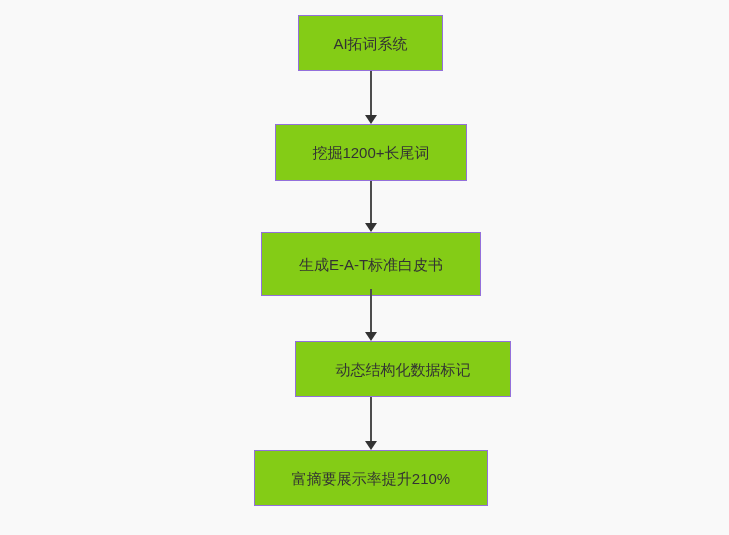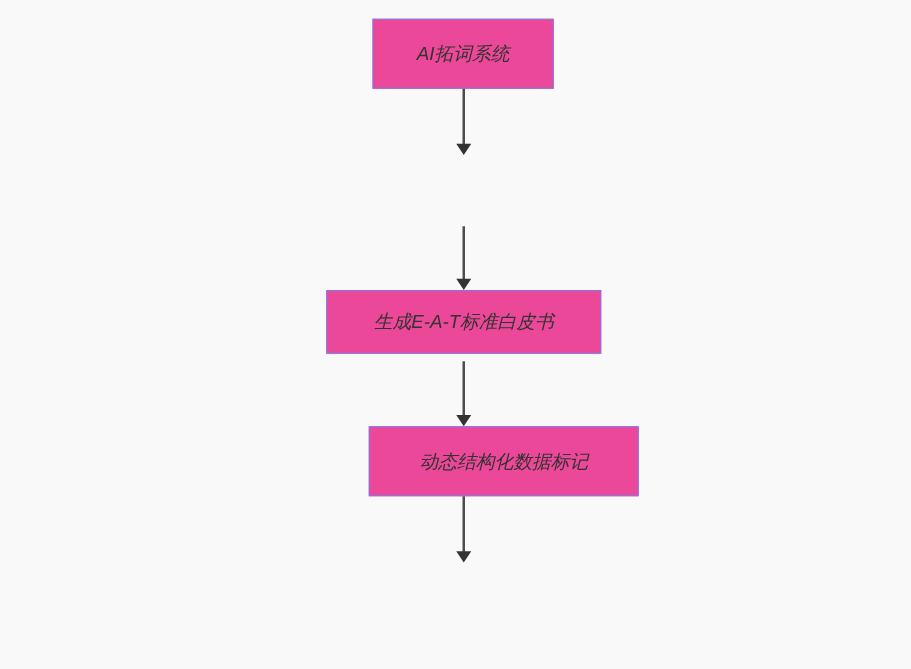--- a/index.html
+++ b/index.html
@@ -15,35 +15,34 @@
   }
   .canvas {
     position: relative;
     width: 729px;
     height: 535px;
     background: #f9f9f9;
   }
   .node {
     position: absolute;
     box-sizing: border-box;
-    background: #ec4899;
+    background: #84cc16;
     border: 1.5px solid #9370DB;
     color: #333333;
     font-size: 15px;
     line-height: 1;
     display: flex;
     align-items: center;
     justify-content: center;
     text-align: left;
     white-space: nowrap;
-    font-style: italic;
   }
   .node-1 { left: 298px; top: 15px;  width: 145px; height: 56px; }
   .node-2 { left: 275px; top: 124px; width: 192px; height: 57px; }
-  .node-3 { left: 261px; top: 232px; width: 220px; height: 51px; }
+  .node-3 { left: 261px; top: 232px; width: 220px; height: 64px; }
   .node-4 { left: 263px; top: 341px; width: 216px; height: 56px; margin-left: 32px; }
   .node-5 { left: 254px; top: 450px; width: 234px; height: 56px; }
 
   .edge-line {
     position: absolute;
     left: 370px;
     width: 2px;
     background: #4d4d4d;
   }
   .edge-head {
@@ -69,32 +68,38 @@
 
 <div class="canvas">
 
   <div class="node node-1">
     <span>AI拓词系统</span>
   </div>
 
   <div class="edge-line edge-1-line"></div>
   <div class="edge-head edge-1-head"></div>
 
+  <div class="node node-2">
+    <span>挖掘1200+长尾词</span>
+  </div>
 
   <div class="edge-line edge-2-line"></div>
   <div class="edge-head edge-2-head"></div>
 
   <div class="node node-3">
     <span>生成E-A-T标准白皮书</span>
   </div>
 
   <div class="edge-line edge-3-line"></div>
   <div class="edge-head edge-3-head"></div>
 
   <div class="node node-4">
     <span>动态结构化数据标记</span>
   </div>
 
   <div class="edge-line edge-4-line"></div>
   <div class="edge-head edge-4-head"></div>
 
+  <div class="node node-5">
+    <span>富摘要展示率提升210%</span>
+  </div>
 
 </div>
 
 </body></html>

